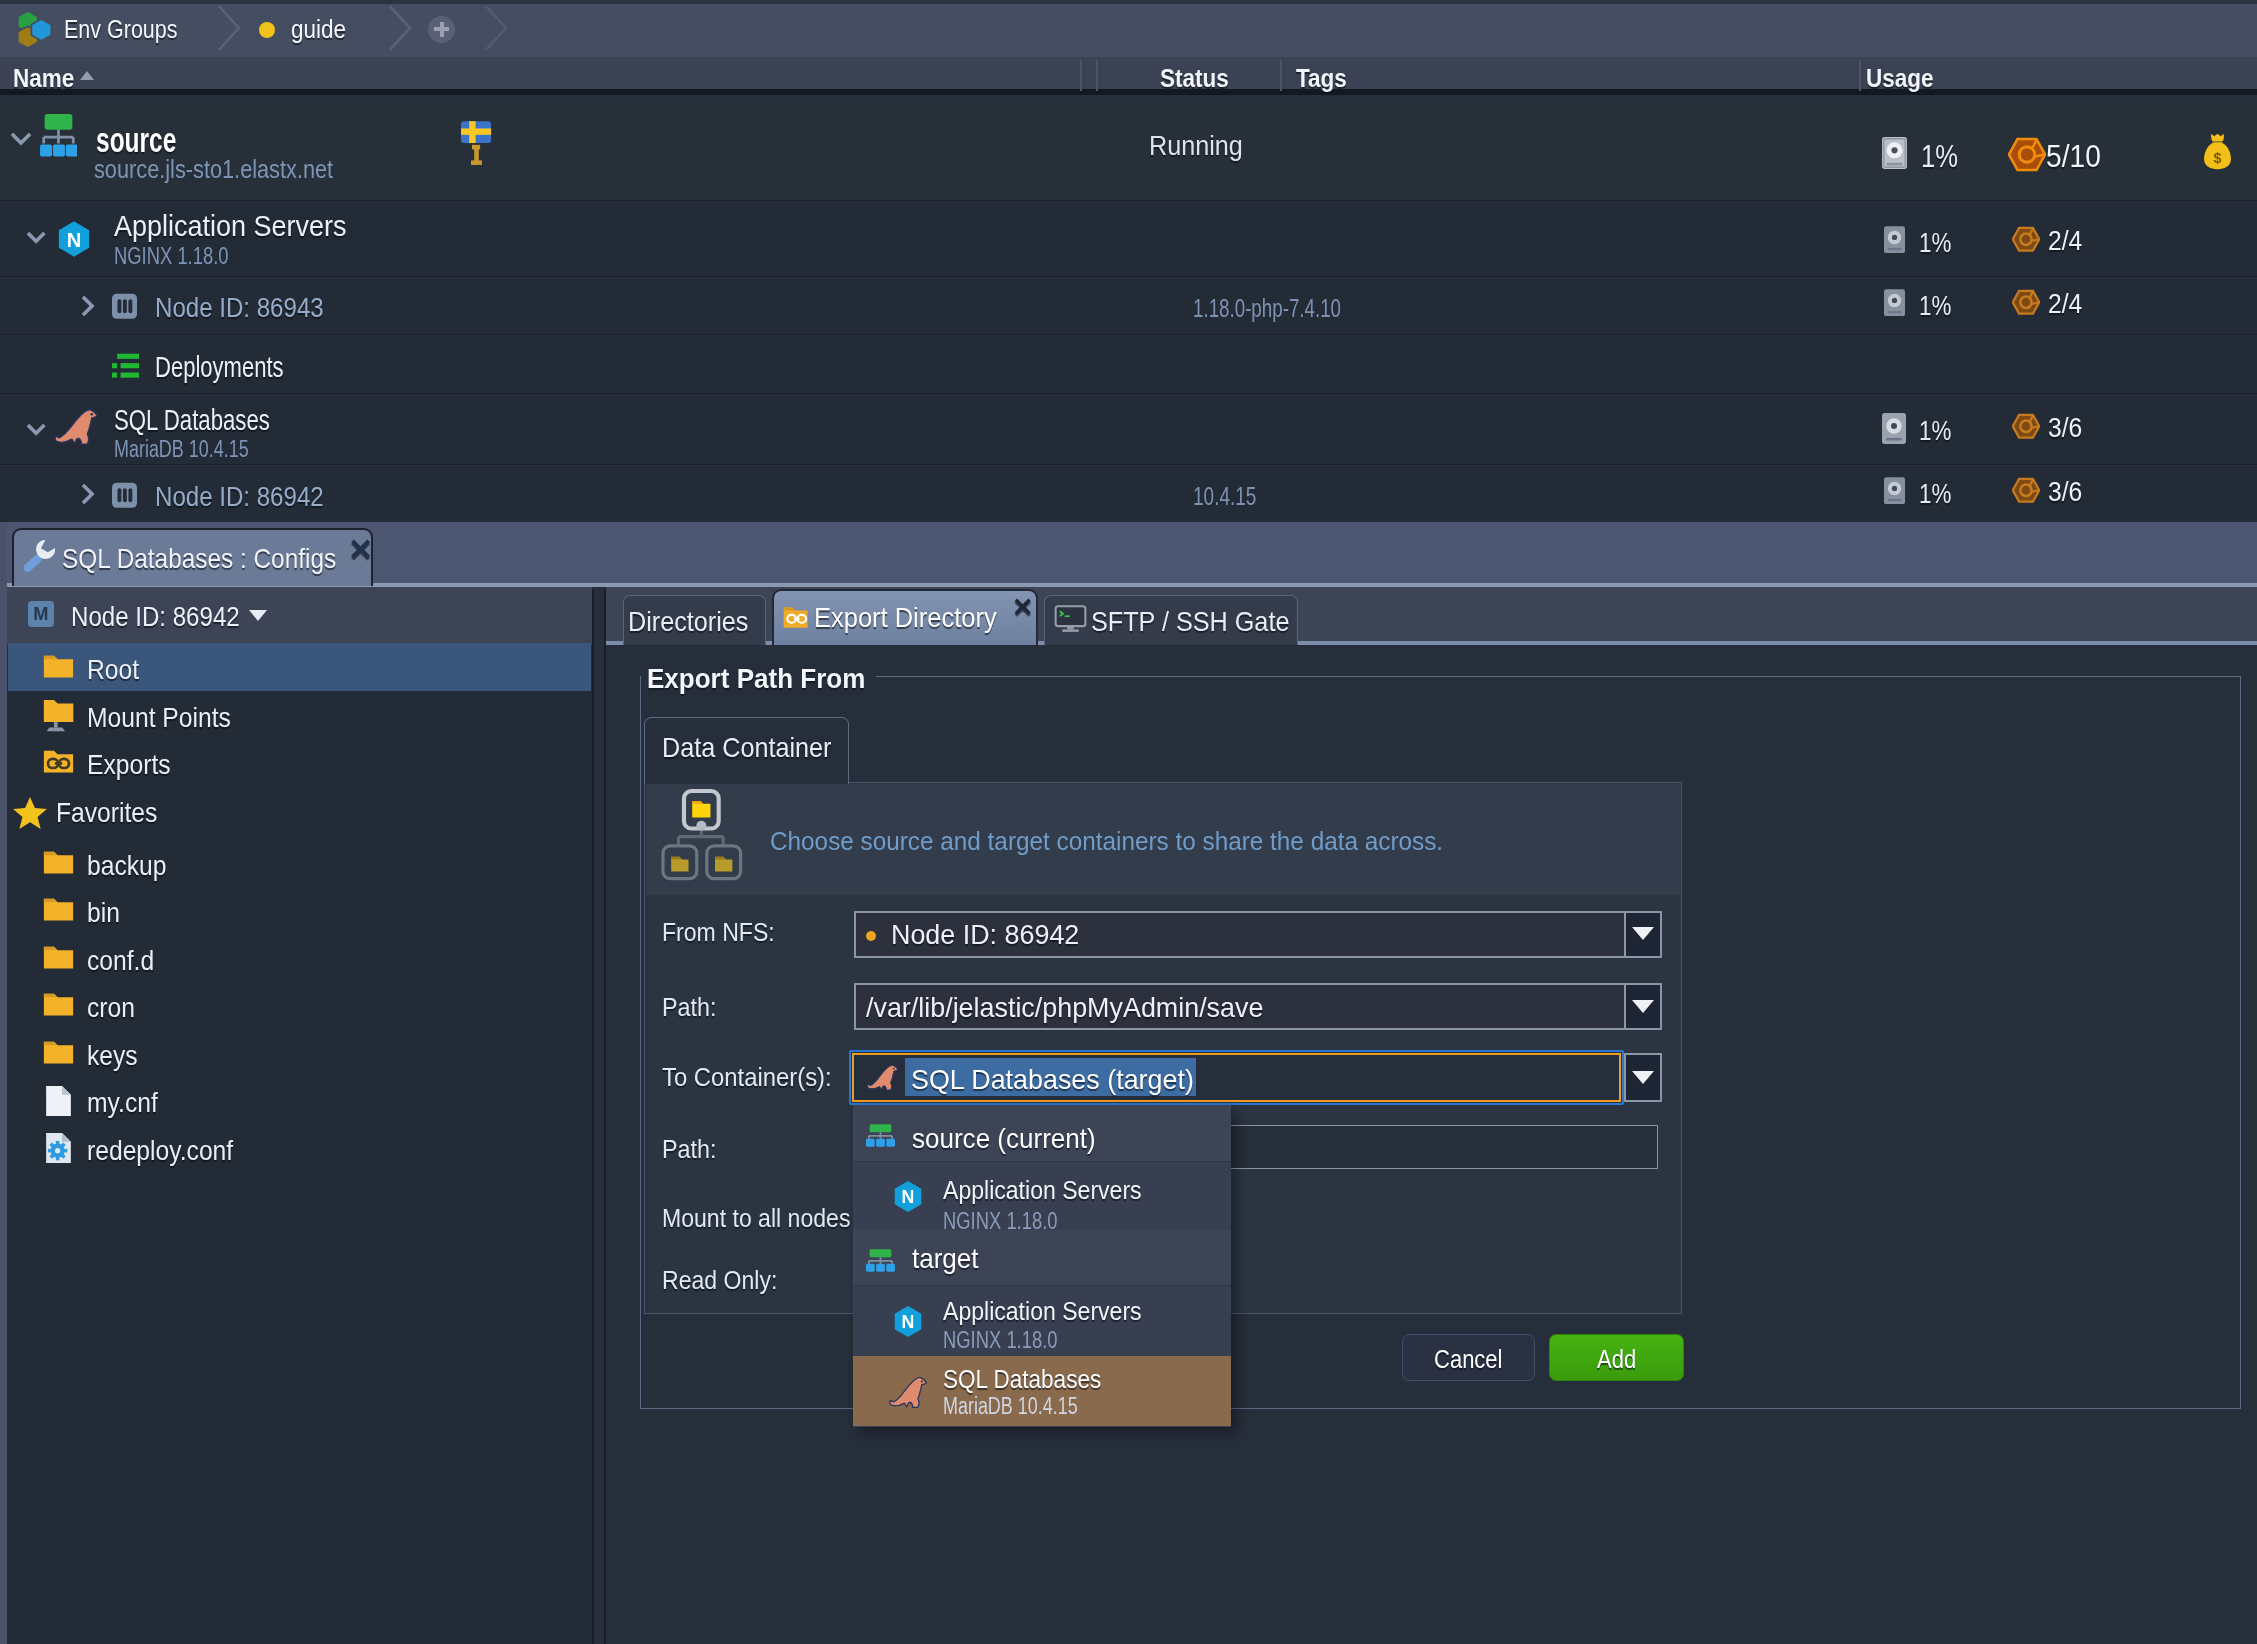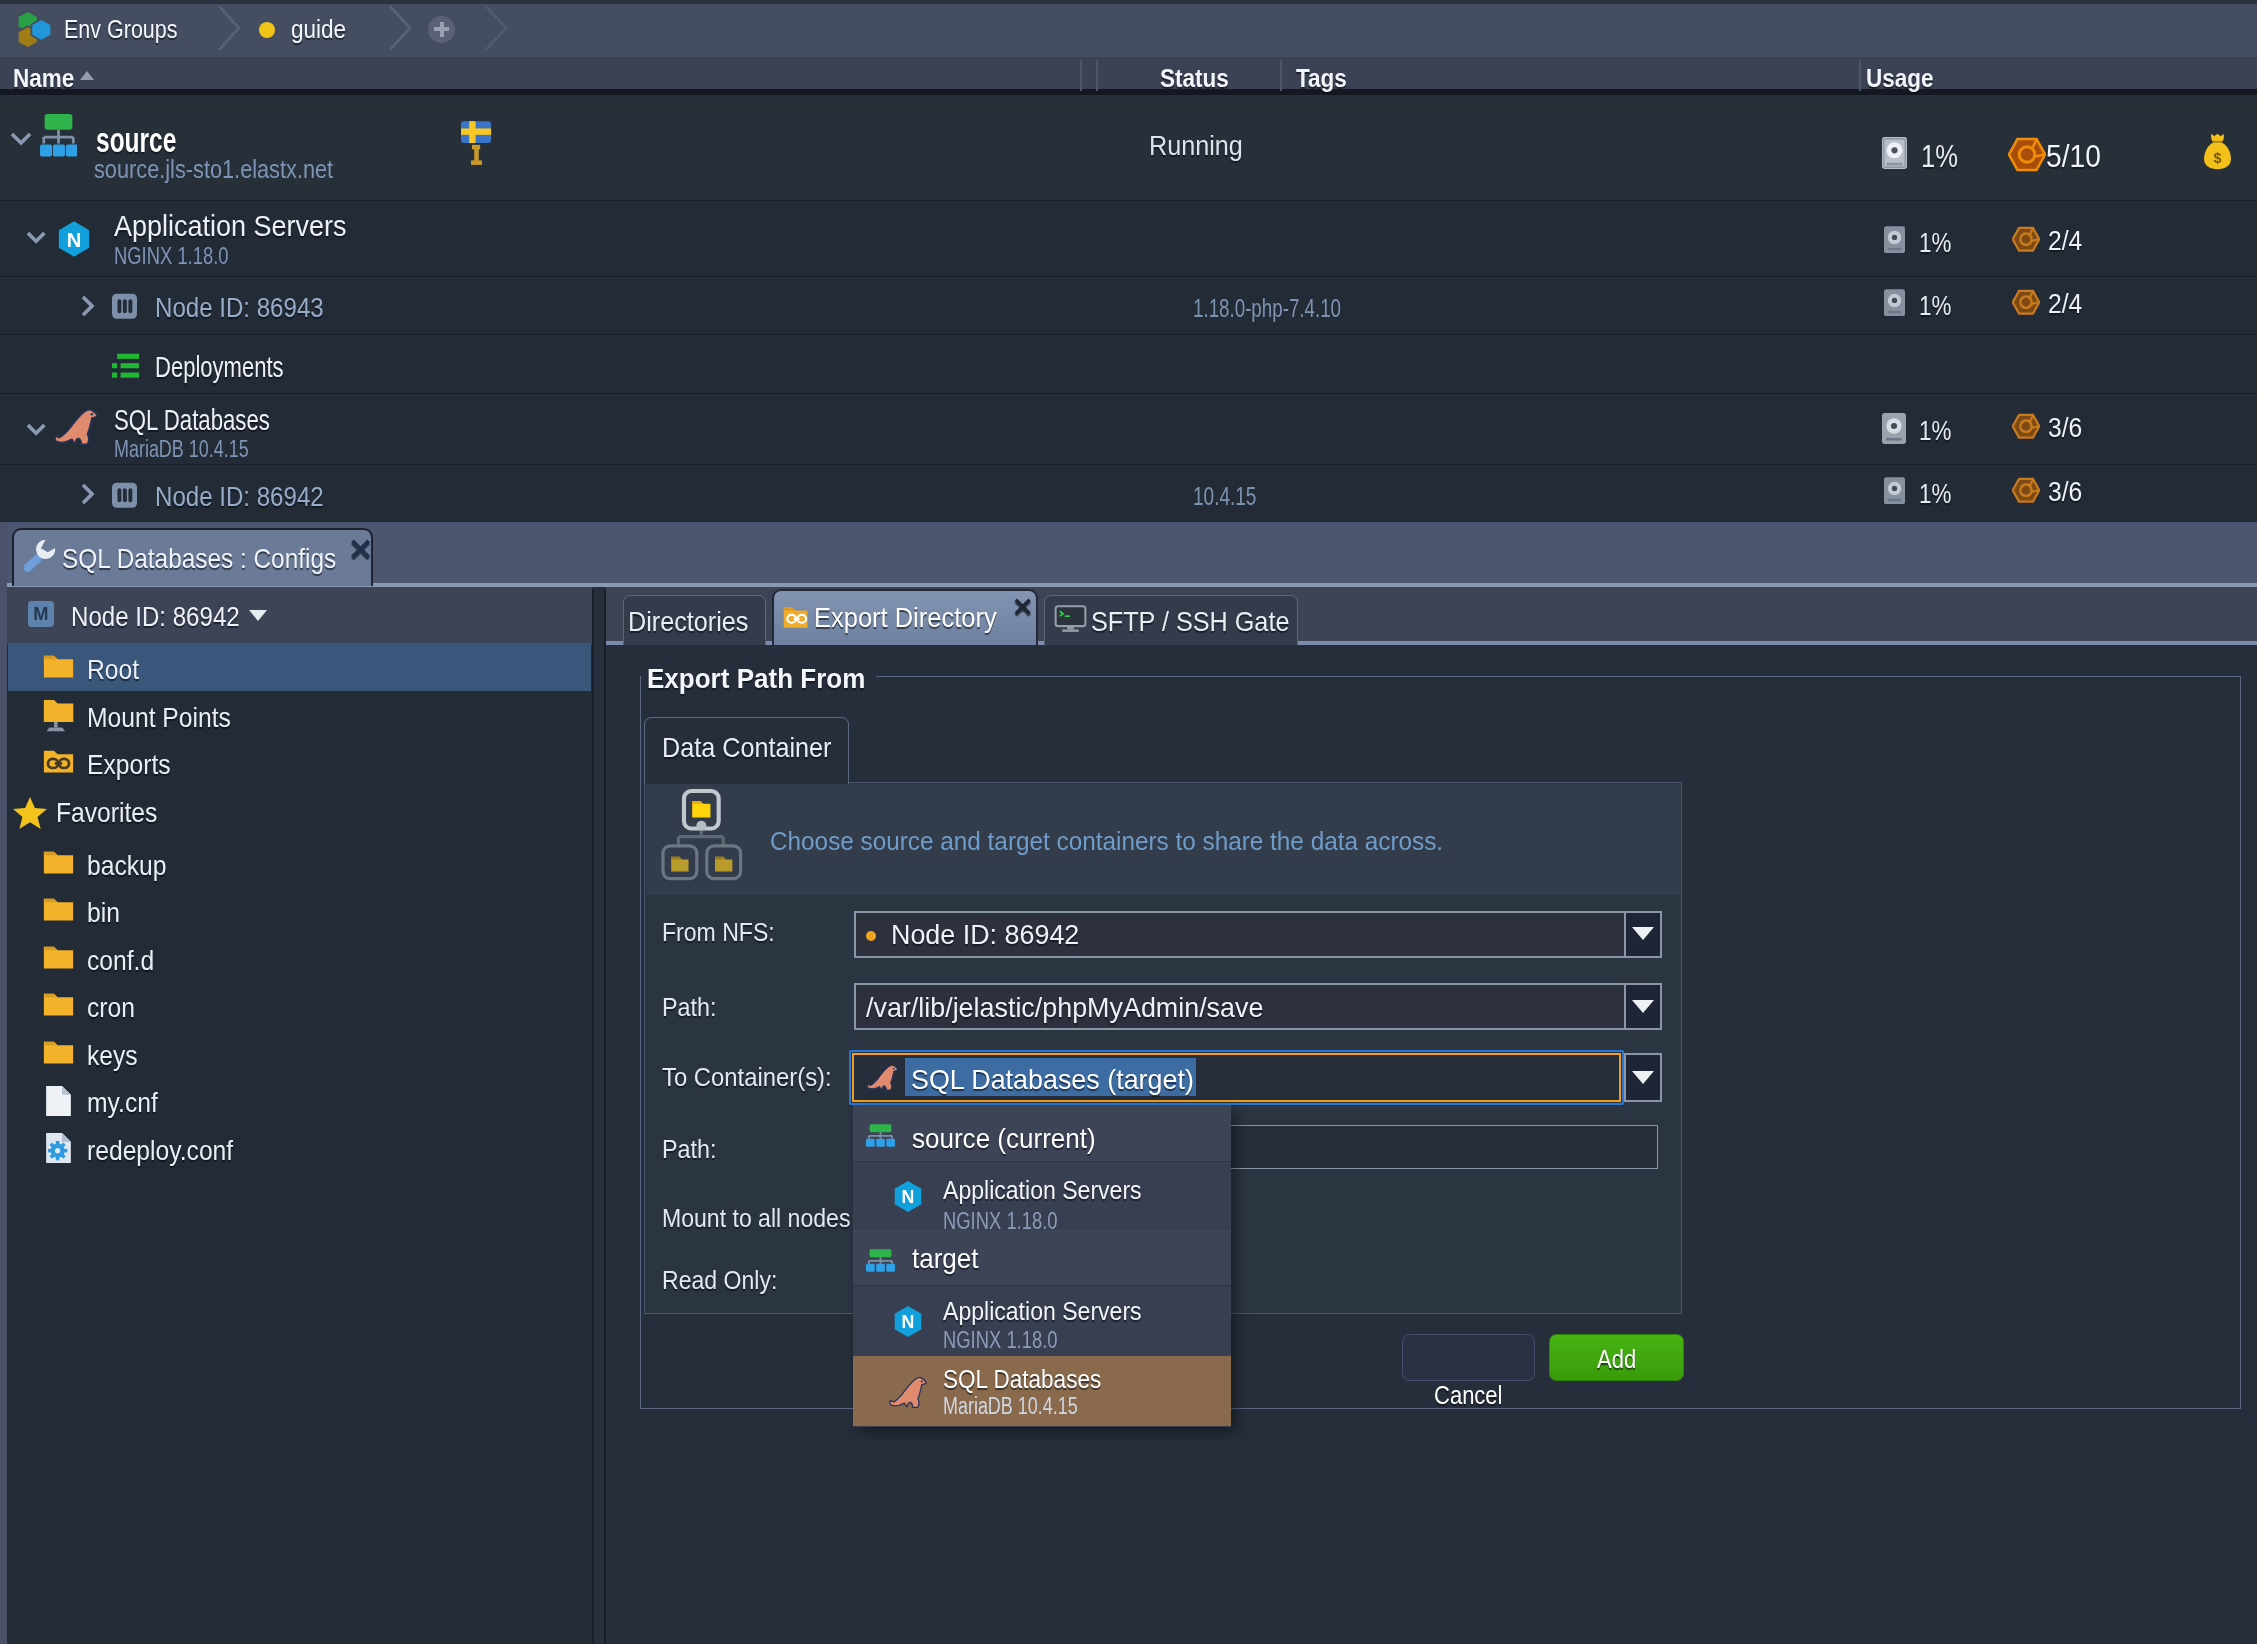--- a/index.html
+++ b/index.html
@@ -406,21 +406,21 @@
       <circle cx="42.5" cy="7" r="1.4" fill="#27345c"></circle>
     </svg>
   <div class="abs" style="left:905px;top:1058px;width:291px;height:38px;background:#3d6ca3;z-index:1"></div>
   <div class="abs itext sh cx" style="left:911px;top:1064px;color:#fff;z-index:2;transform:scaleX(.96)">SQL Databases (target)</div>
   <div class="abs flabel sh cx" style="left:662px;top:1134px;transform:scaleX(.88)">Path:</div>
   <div class="abs" style="left:854px;top:1125px;width:804px;height:44px;background:#262e3b;border:1.8px solid #8b95a5"></div>
   <div class="abs flabel sh cx" style="left:662px;top:1203px;transform:scaleX(.87)">Mount to all nodes</div>
   <div class="abs flabel sh cx" style="left:662px;top:1265px;transform:scaleX(.87)">Read Only:</div>
 
   <div class="abs" id="btncancel"></div>
-  <div class="abs btntext sh" style="left:1402px;top:1380px;width:133px;text-align:center;z-index:5"><span class="cx" style="display:inline-block;transform:scaleX(.83);transform-origin:50% 50%">Cancel</span></div>
+  <div class="abs btntext sh" style="left:1402px;top:1344px;width:133px;text-align:center;z-index:5"><span class="cx" style="display:inline-block;transform:scaleX(.83);transform-origin:50% 50%">Cancel</span></div>
   <div class="abs" id="btnadd"></div>
   <div class="abs btntext sh" style="left:1549px;top:1344px;width:135px;text-align:center;z-index:5"><span class="cx" style="display:inline-block;transform:scaleX(.83);transform-origin:50% 50%">Add</span></div>
 
   <div class="abs" id="ddown">
     <div class="ddgroup" style="top:0;height:56px"></div>
     <svg style="position:absolute;left:12.8px;top:19px" width="29" height="23" viewBox="0 0 40 31">
         <rect x="5" y="0" width="30" height="11" rx="2" fill="#2eb44a"></rect>
         <path d="M20,11 L20,16 M4,16 L36,16 M4,16 L4,20 M20,16 L20,20 M36,16 L36,20" stroke="#7f8fa6" stroke-width="2.5" fill="none"></path>
         <rect x="0" y="20" width="12" height="11" rx="2" fill="#2da0e8"></rect>
         <rect x="14" y="20" width="12" height="11" rx="2" fill="#2da0e8"></rect>

